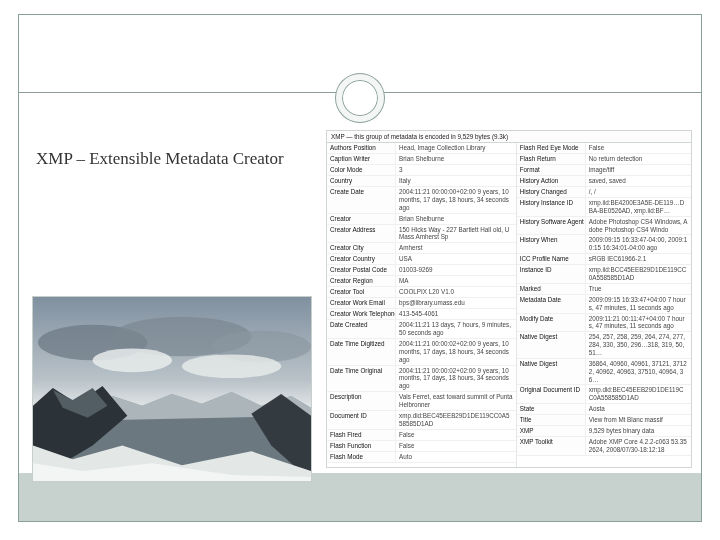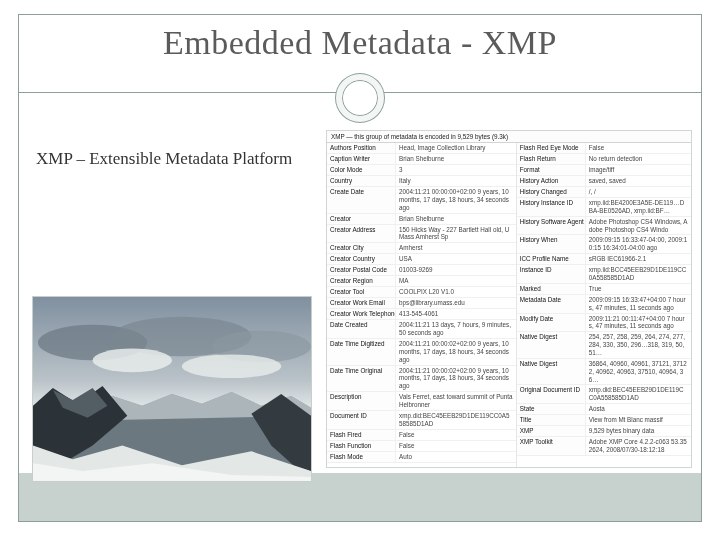--- a/index.html
+++ b/index.html
@@ -144,25 +144,24 @@
     word-break: break-all;
     line-height: 1.25;
   }
 </style>
 </head>
 <body>
 
 <div class="slide">
   <div class="frame"></div>
 
-  <div class="title">Embedded Metadata - XMP</div>
   <div class="rule"></div>
   <div class="ring"></div>
 
-  <div class="subtitle">XMP – Extensible Metadata Platform</div>
+  <div class="subtitle">XMP – Extensible Metadata Creator</div>
 
   <div class="bottom-band"></div>
 
   <div class="photo">
     <svg viewBox="0 0 280 186" preserveAspectRatio="none">
       <defs>
         <linearGradient id="sky" x1="0" y1="0" x2="0" y2="1">
           <stop offset="0" stop-color="#8090a0"></stop>
           <stop offset="0.45" stop-color="#b9c2c8"></stop>
           <stop offset="0.65" stop-color="#eef1f0"></stop>

